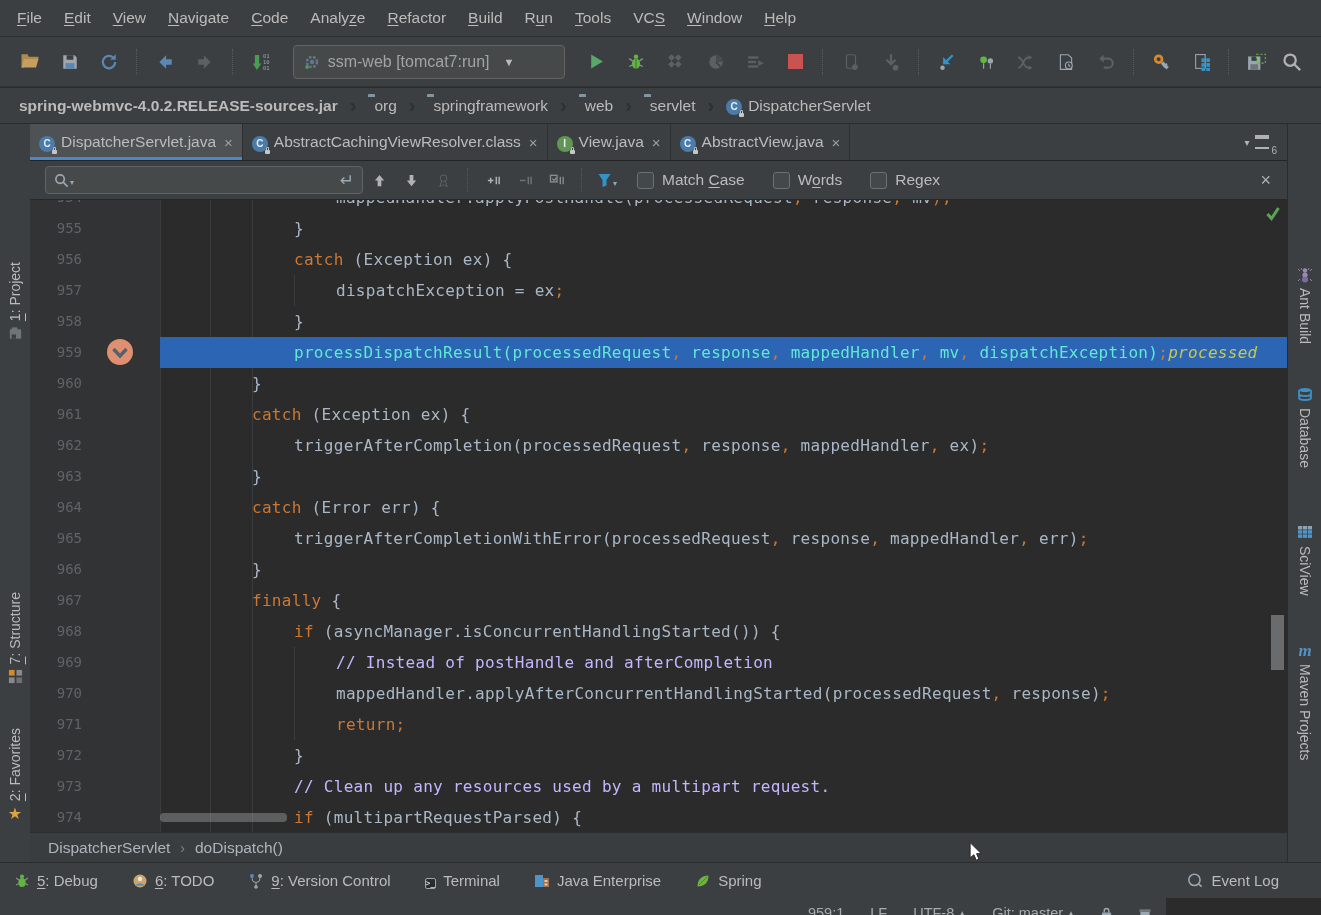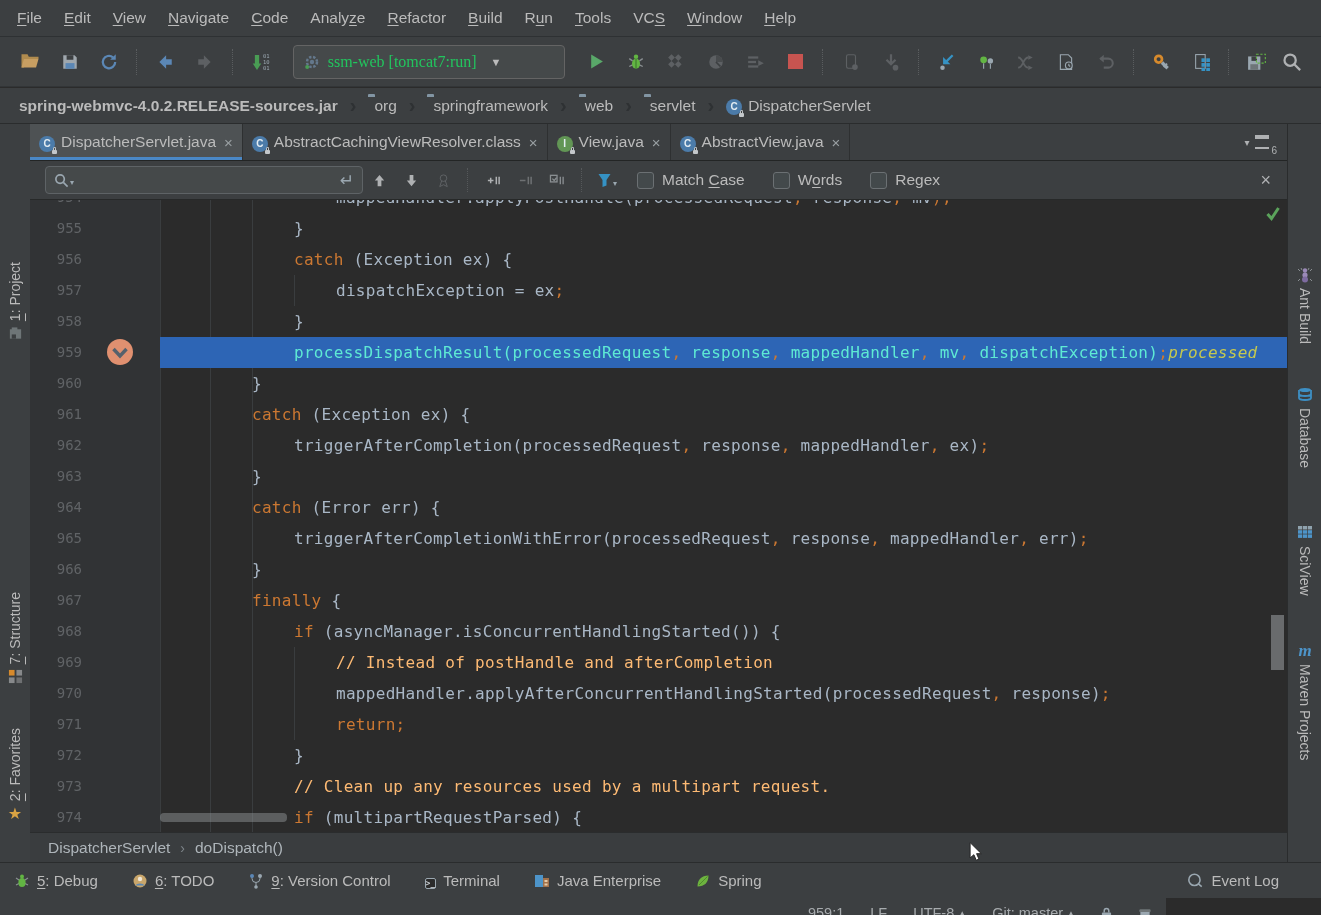--- a/index.html
+++ b/index.html
@@ -15,21 +15,21 @@
   .menu-item{padding:0 11px;font-size:15.5px;line-height:36px;color:#BBBBBB;cursor:default;}
 
   
   #toolbar{left:0;top:37px;width:1321px;height:50px;background:#3C3F41;display:flex;align-items:center;
            padding-left:10px;box-sizing:border-box;border-bottom:1px solid #323537;}
   .tbtn{width:30px;height:30px;display:flex;align-items:center;justify-content:center;margin:0 5px;}
   .tbtn.disabled{opacity:.92;}
   .tsep{width:1px;height:26px;border-left:1px dotted #5A5D5F;margin:0 7px;}
   .run-combo{height:32px;background:#45494A;border:1px solid #646464;border-radius:4px;display:flex;
              align-items:center;padding:0 10px;margin:0 12px;min-width:250px;}
-  .run-combo .lbl{font-size:16px;color:#22c55e;margin:0 14px 0 8px;font-family:Liberation Serif, serif;}
+  .run-combo .lbl{font-size:16px;color:#a3a3a3;margin:0 14px 0 8px;}
   .run-combo .caret{font-size:11px;color:#BBBBBB;}
   .sq-stop{width:15px;height:15px;background:#C75450;}
   .ico-combo{display:flex;align-items:flex-end;}
   .mini-digits{font:5.5px/6px "DejaVu Sans Mono",monospace;color:#9AA7B0;margin-left:1px;}
   .tiny-caret{font-size:8px;color:#9AA7B0;margin-left:1px;}
   #tb-search{margin-left:auto;margin-right:14px;}
 
   
   #navbar{left:0;top:88px;width:1321px;height:36px;background:#3C3F41;display:flex;align-items:center;
           padding-left:8px;box-sizing:border-box;border-bottom:1px solid #2A2C2D;}
@@ -89,21 +89,21 @@
   #gutter-bg{position:absolute;left:0;top:0;width:130px;height:100%;background:#313335;border-right:1px solid #3A3D3F;}
   .iguide{position:absolute;top:0;height:100%;width:1px;background:#3A3D3F;}
   .crow{display:flex;height:31px;line-height:31px;white-space:pre;position:relative;}
   .crow:first-child{margin-top:-18px;}
   .gut{width:130px;flex:none;display:flex;position:relative;}
   .lnum{width:52px;text-align:right;font:14px/31px "DejaVu Sans Mono",monospace;color:#606366;}
   .gico{width:78px;position:relative;}
   .codepart{flex:1;font:16px/31px "DejaVu Sans Mono",monospace;color:#A9B7C6;letter-spacing:.3px;position:relative;overflow:hidden;}
   .crow.exec .codepart{background:#2D65B5;}
   .crow.exec .t{color:#5eead4;}
-  .t{color:#A9B7C6;} .k{color:#CC7832;} .o{color:#CC7832;} .c{color:#fdba74;}
+  .t{color:#A9B7C6;} .k{color:#CC7832;} .o{color:#CC7832;} .c{color:#c4b5fd;}
   .hint{color:#C5C84F;font-style:italic;}
   .g3{position:absolute;left:134px;top:0;bottom:0;border-left:1px solid #3A3D3F;}
   .execpt{position:absolute;left:25px;top:2px;width:26px;height:26px;border-radius:50%;background:#E09070;
           display:flex;align-items:center;justify-content:center;}
   #insp-ok{position:absolute;right:6px;top:5px;}
   #vscroll{position:absolute;right:3px;top:415px;width:13px;height:55px;background:#7F8284;opacity:.75;}
   #hscroll{position:absolute;left:130px;top:613px;width:127px;height:9px;background:#9A9DA0;opacity:.45;border-radius:4px;}
 
   
   #ebread{position:absolute;left:0;top:708px;width:100%;height:30px;background:#3A3D3F;display:flex;align-items:center;

